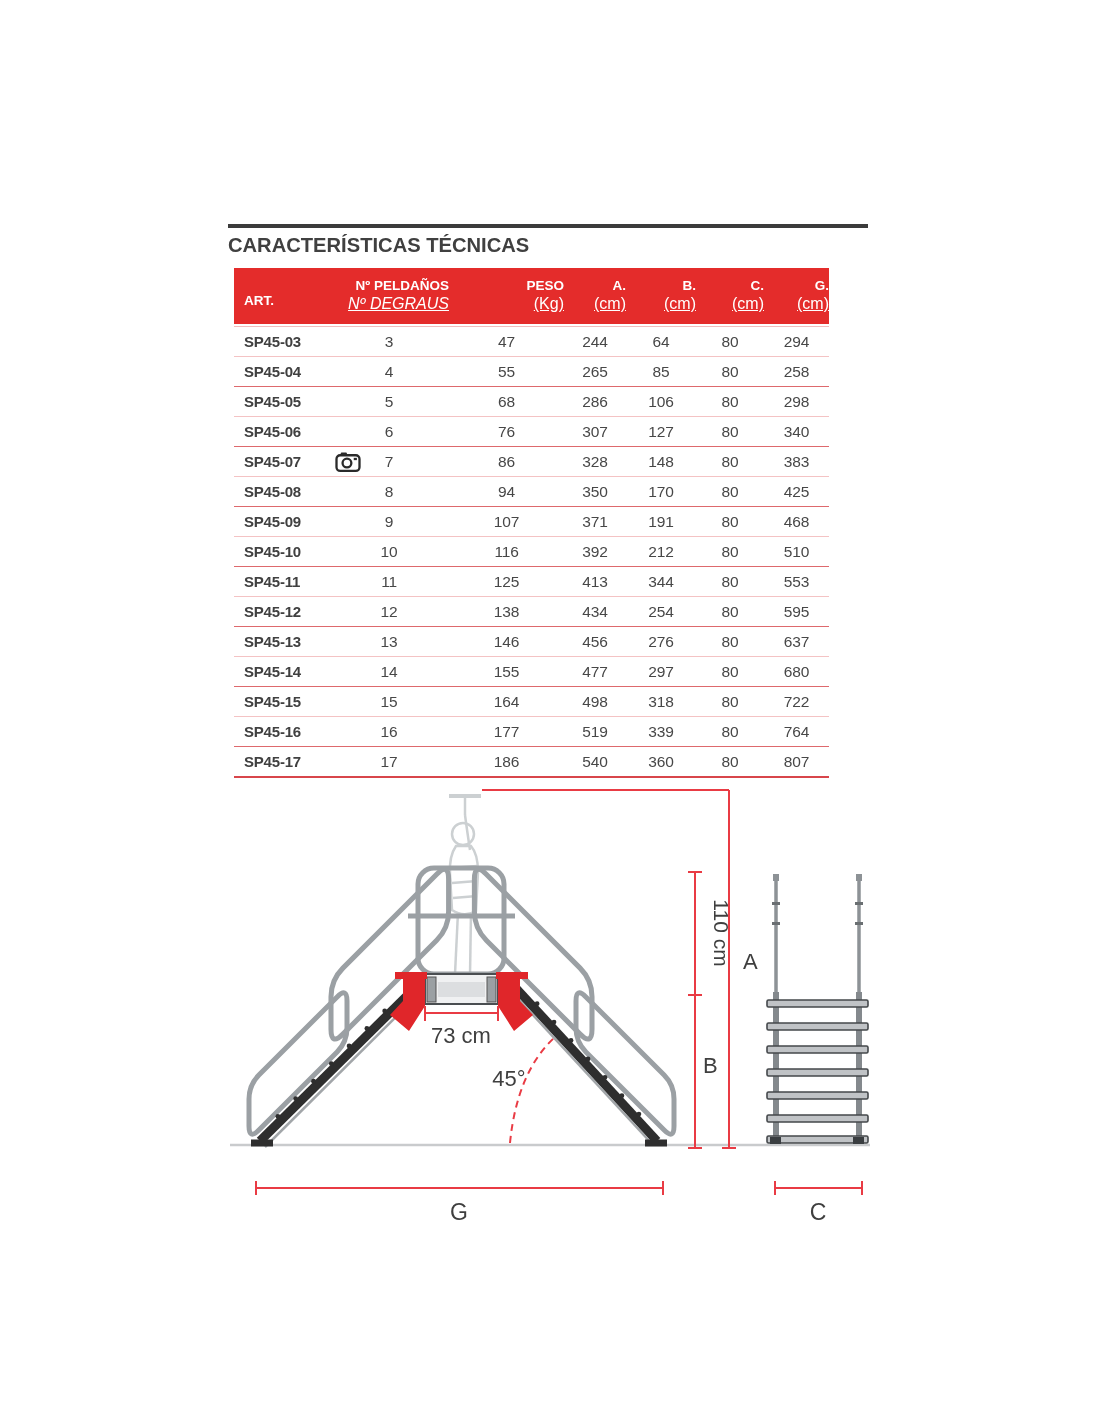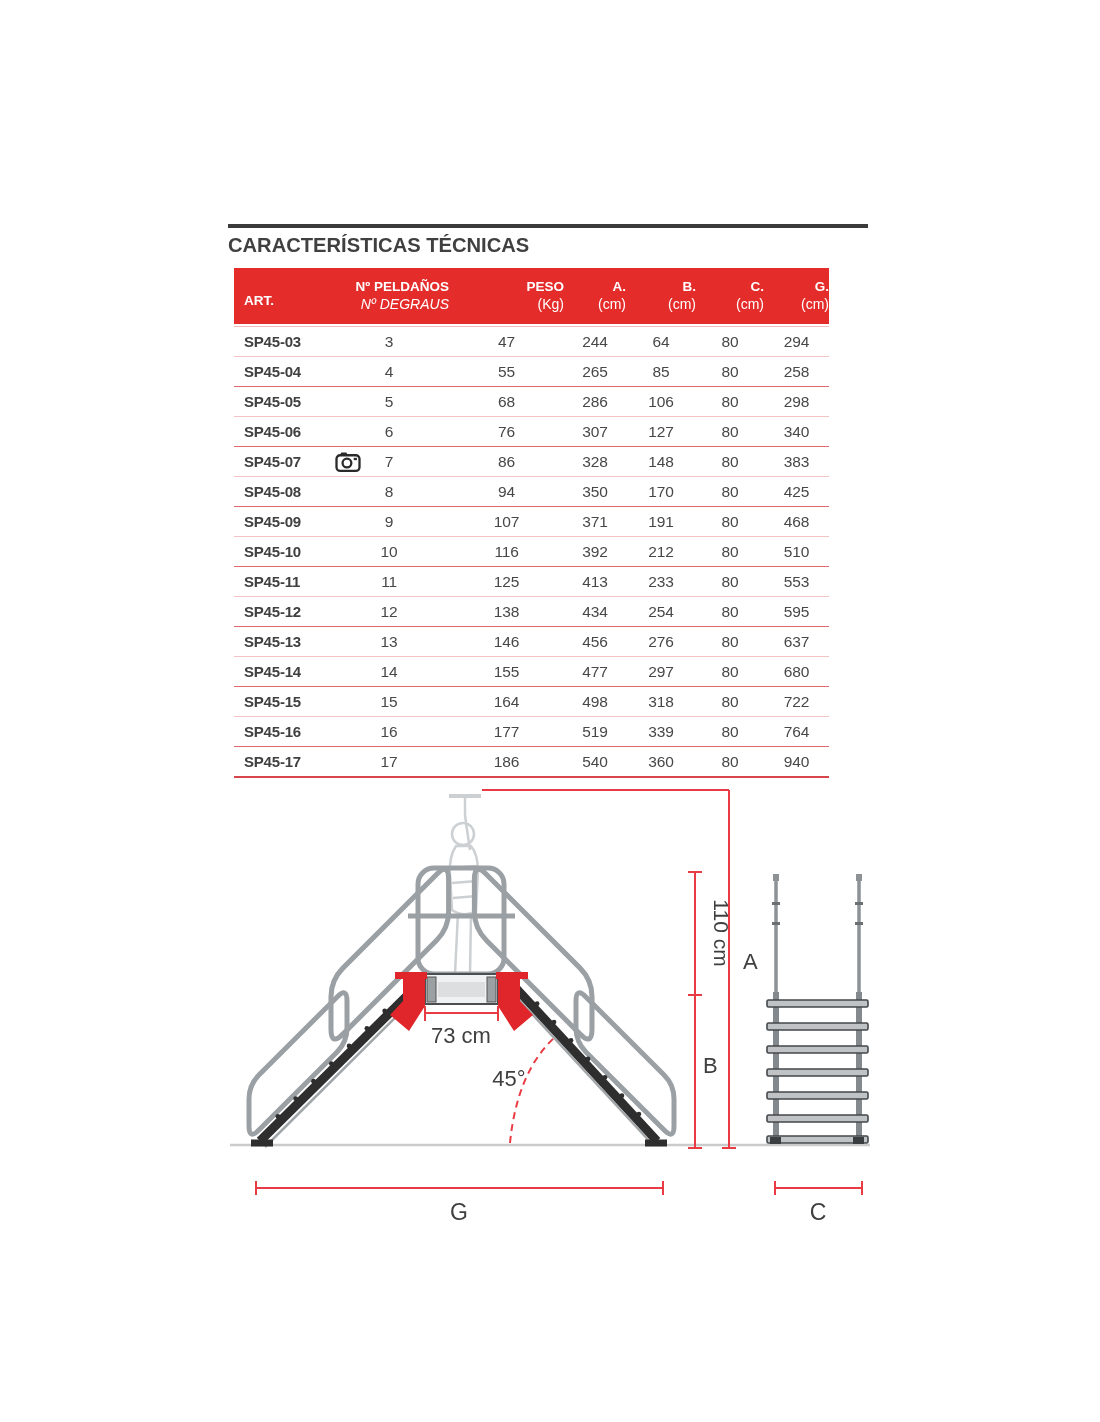--- a/index.html
+++ b/index.html
@@ -20,21 +20,21 @@
 
   
   .spec-table{position:absolute;left:234px;top:268px;width:595px;}
   .grid{display:grid;grid-template-columns:95px 120px 115px 62px 70px 68px 65px;}
   .thead{
     background:#e42c2b;color:#ffffff;height:56px;align-items:center;
   }
   .hcell{display:flex;flex-direction:column;justify-content:center;align-items:flex-end;line-height:1.25;}
   .hcell.h-art{align-items:flex-start;padding-left:10px;padding-top:10px;}
   .l1{font-weight:bold;font-size:13.5px;}
-  .l2{font-size:14px;}
+  .l2{font-size:16px;text-decoration:underline;}
   .italic{font-style:italic;}
   .tbody{border-top:1px solid #f2bcbd;margin-top:2px;}
   .trow{height:29px;line-height:29px;position:relative;}
   .trow.sep-light{border-bottom:1px solid #f4c3c4;}
   .trow.sep-strong{border-bottom:1px solid #de696d;}
   .trow.last{border-bottom:2px solid #d8464b;}
   .cell{font-size:15.5px;color:#474747;text-align:center;letter-spacing:-0.2px;overflow:hidden;}
   .cell.col-art{text-align:left;padding-left:10px;font-weight:bold;color:#404040;font-size:15px;}
   .camera-icon{position:absolute;left:100px;top:3px;width:28px;height:23px;}
 
@@ -157,21 +157,21 @@
           <div class="cell col-a">392</div>
           <div class="cell col-b">212</div>
           <div class="cell col-c">80</div>
           <div class="cell col-g">510</div>
         </div>
         <div class="trow grid sep-light">
           <div class="cell col-art">SP45-11</div>
           <div class="cell col-steps">11</div>
           <div class="cell col-peso">125</div>
           <div class="cell col-a">413</div>
-          <div class="cell col-b">233</div>
+          <div class="cell col-b">344</div>
           <div class="cell col-c">80</div>
           <div class="cell col-g">553</div>
         </div>
         <div class="trow grid sep-strong">
           <div class="cell col-art">SP45-12</div>
           <div class="cell col-steps">12</div>
           <div class="cell col-peso">138</div>
           <div class="cell col-a">434</div>
           <div class="cell col-b">254</div>
           <div class="cell col-c">80</div>
@@ -213,21 +213,21 @@
           <div class="cell col-c">80</div>
           <div class="cell col-g">764</div>
         </div>
         <div class="trow grid sep-light last">
           <div class="cell col-art">SP45-17</div>
           <div class="cell col-steps">17</div>
           <div class="cell col-peso">186</div>
           <div class="cell col-a">540</div>
           <div class="cell col-b">360</div>
           <div class="cell col-c">80</div>
-          <div class="cell col-g">940</div>
+          <div class="cell col-g">807</div>
         </div>
       </div>
   </div>
 
   <svg class="diagram" viewBox="0 0 650 460" xmlns="http://www.w3.org/2000/svg" xmlns:xlink="http://www.w3.org/1999/xlink">
     <defs>
       <path id="railloop" d="M 0 -14 Q 0 0 9.9 -9.9 L 88.1 -88.1 Q 98 -98 98 -112 L 98 -139 Q 98 -153 88.1 -143.1 L 9.9 -64.9 Q 0 -55 0 -41 Z"></path>
     </defs>
 
     <g stroke="#ccd0d2" fill="none" stroke-width="2.5">

